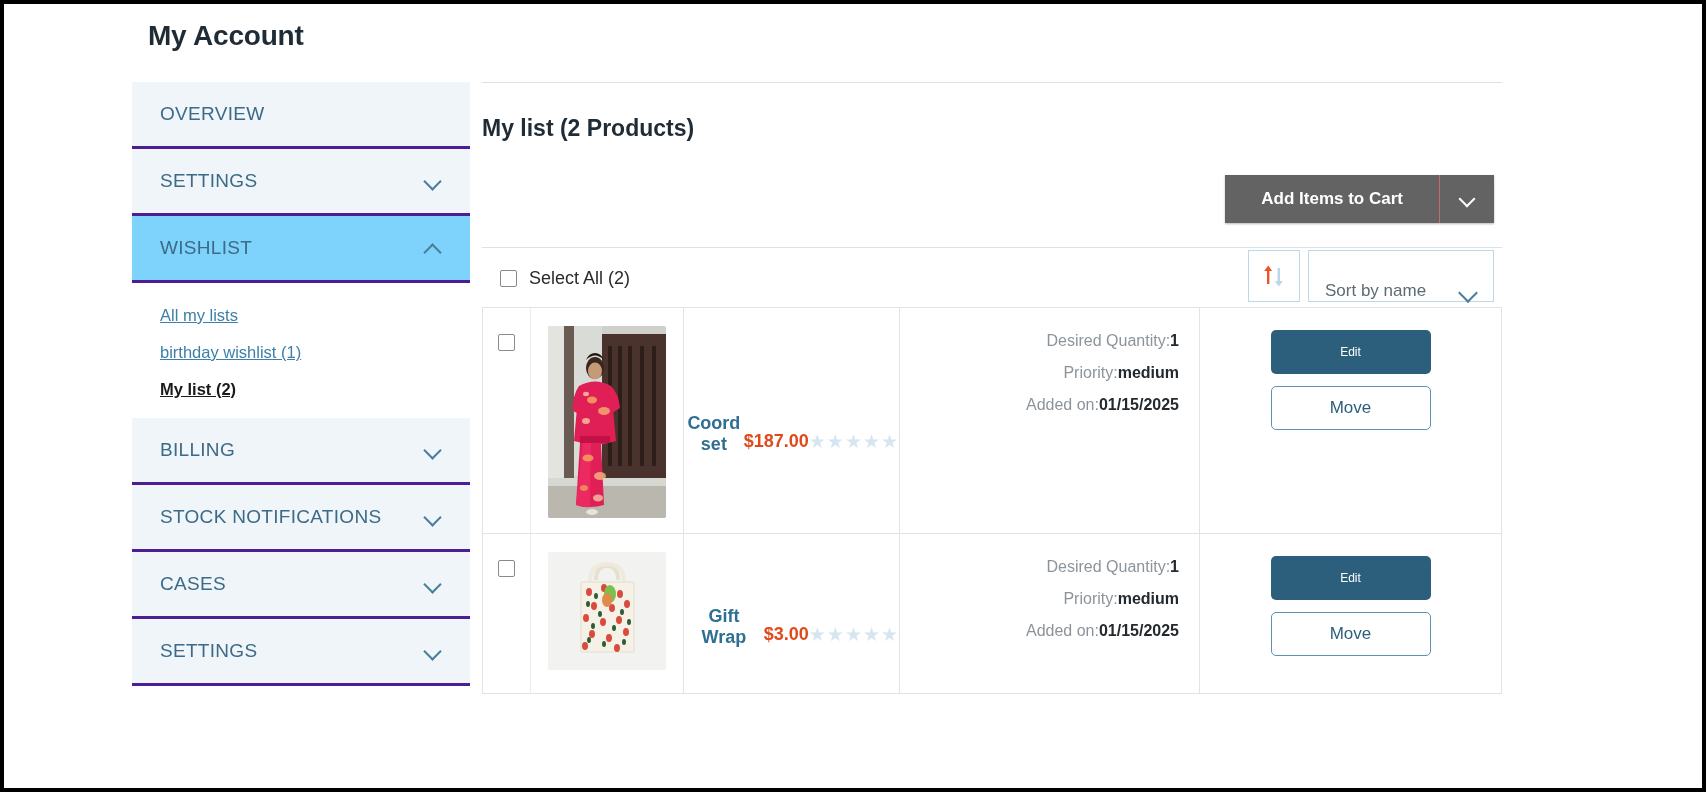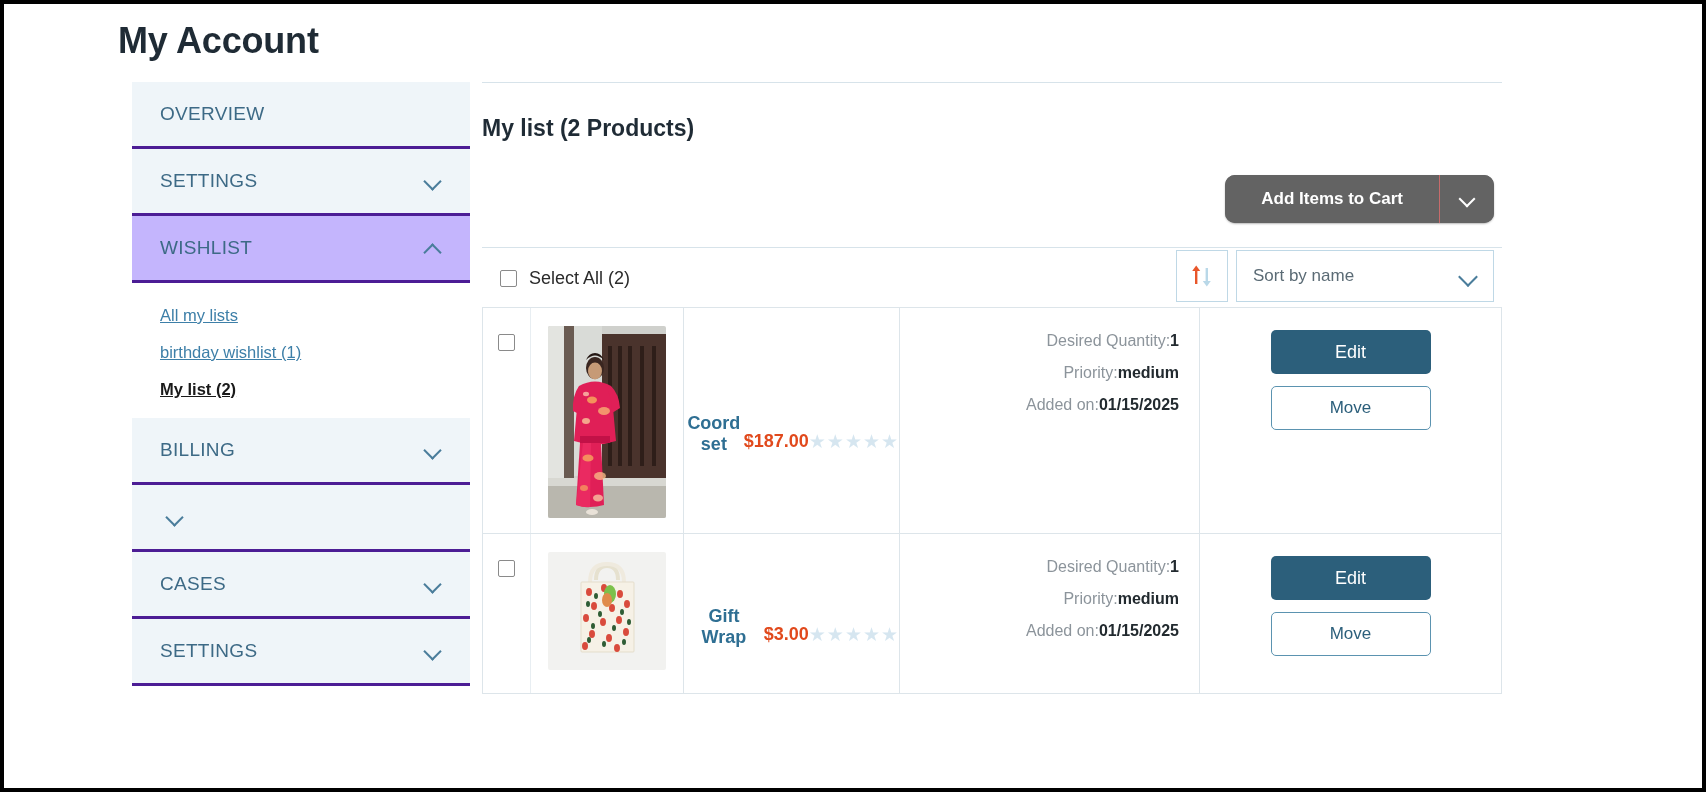--- a/index.html
+++ b/index.html
@@ -23,22 +23,22 @@
   .page {
     position: absolute;
     left: 0; top: 0; right: 0; bottom: 0;
     overflow: hidden;
     background: #fff;
   }
 
   
   .page-title {
     position: absolute;
-    left: 114px; top: 16px;
-    font-size: 36px;
+    left: 144px; top: 16px;
+    font-size: 28px;
     font-weight: bold;
     color: #1f2b35;
     letter-spacing: -0.2px;
   }
 
   
   .sidebar {
     position: absolute;
     left: 128px; top: 78px;
     width: 338px;
@@ -53,21 +53,21 @@
     padding: 0 28px 0 28px;
     cursor: pointer;
   }
   .side-row .lbl {
     font-size: 19px;
     color: #3d6a86;
     letter-spacing: 0.3px;
     flex: 1;
     white-space: nowrap;
   }
-  .side-row.expanded { background: #c4b5fd; }
+  .side-row.expanded { background: #7dd3fc; }
   .chev {
     width: 18px; height: 18px;
     position: relative;
     flex: 0 0 auto;
     margin-left: 6px;
   }
   .chev::before {
     content: "";
     position: absolute;
     left: 2px; top: 3px;
@@ -116,21 +116,21 @@
 
   .toolbar {
     position: relative;
     width: 1020px;
     height: 132px;
   }
   .add-cart-group {
     position: absolute;
     right: 8px; top: 60px;
     display: flex;
-    border-radius: 10px;
+    border-radius: 0;
     overflow: hidden;
     background: #636363;
     box-shadow: 0 1px 2px rgba(0,0,0,.28);
   }
   .add-cart-btn {
     background: #636363;
     color: #ffffff;
     font-size: 17px;
     font-weight: bold;
     border: none;
@@ -176,25 +176,25 @@
     align-items: center;
     justify-content: center;
     cursor: pointer;
   }
   .sort-icon {
     position: relative;
     width: 22px; height: 24px;
     font-size: 0;
   }
   .sort-select {
-    width: 258px; height: 52px;
+    width: 186px; height: 52px;
     border: 1px solid #bfd8e6;
     background: #fff;
     display: flex;
-    align-items: center;
+    align-items: flex-end;
     padding: 0 16px;
     cursor: pointer;
     position: relative;
   }
   .sort-select .sv {
     font-size: 17px;
     color: #5b6b75;
     flex: 1;
   }
   .sort-select .chev2 {
@@ -316,21 +316,21 @@
   .meta-line b {
     color: #222a2f;
     font-weight: bold;
   }
   .btn-edit {
     width: 160px; height: 44px;
     background: #2c5f7b;
     color: #fff;
     border: none;
     border-radius: 5px;
-    font-size: 18px;
+    font-size: 12px;
     cursor: pointer;
     font-family: "Liberation Sans", sans-serif;
   }
   .btn-move {
     width: 160px; height: 44px;
     background: #fff;
     color: #2c5f7b;
     border: 1.4px solid #5b93b0;
     border-radius: 5px;
     font-size: 17px;
@@ -376,20 +376,21 @@
         <div class="sub-item">birthday wishlist (1)</div>
         <div class="sub-item active">My list (2)</div>
       </div>
 
       <div class="side-row">
         <span class="lbl">BILLING</span>
         <span class="chev"></span>
       </div>
 
       <div class="side-row">
+        <span class="lbl">STOCK NOTIFICATIONS</span>
         <span class="chev"></span>
       </div>
 
       <div class="side-row">
         <span class="lbl">CASES</span>
         <span class="chev"></span>
       </div>
 
       <div class="side-row">
         <span class="lbl">SETTINGS</span>

